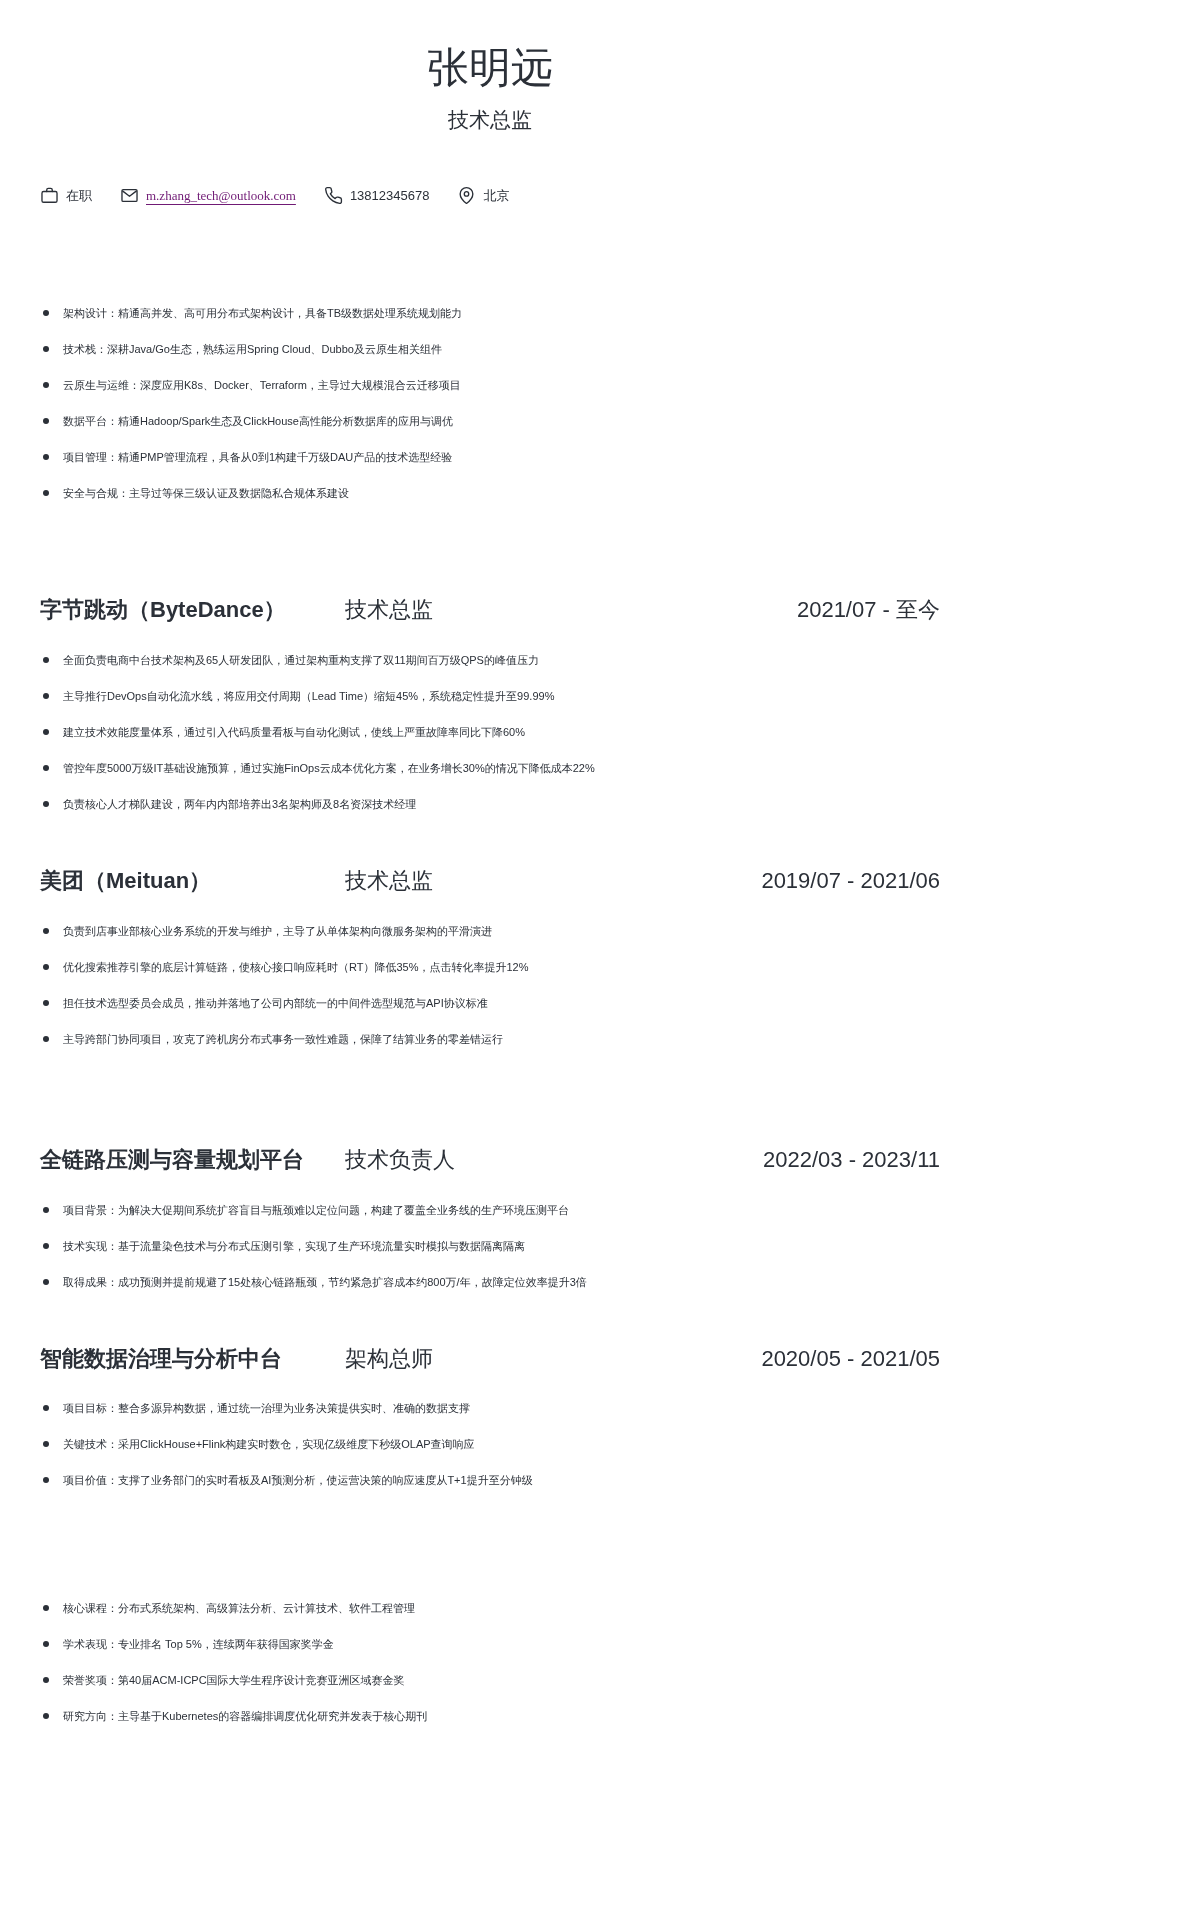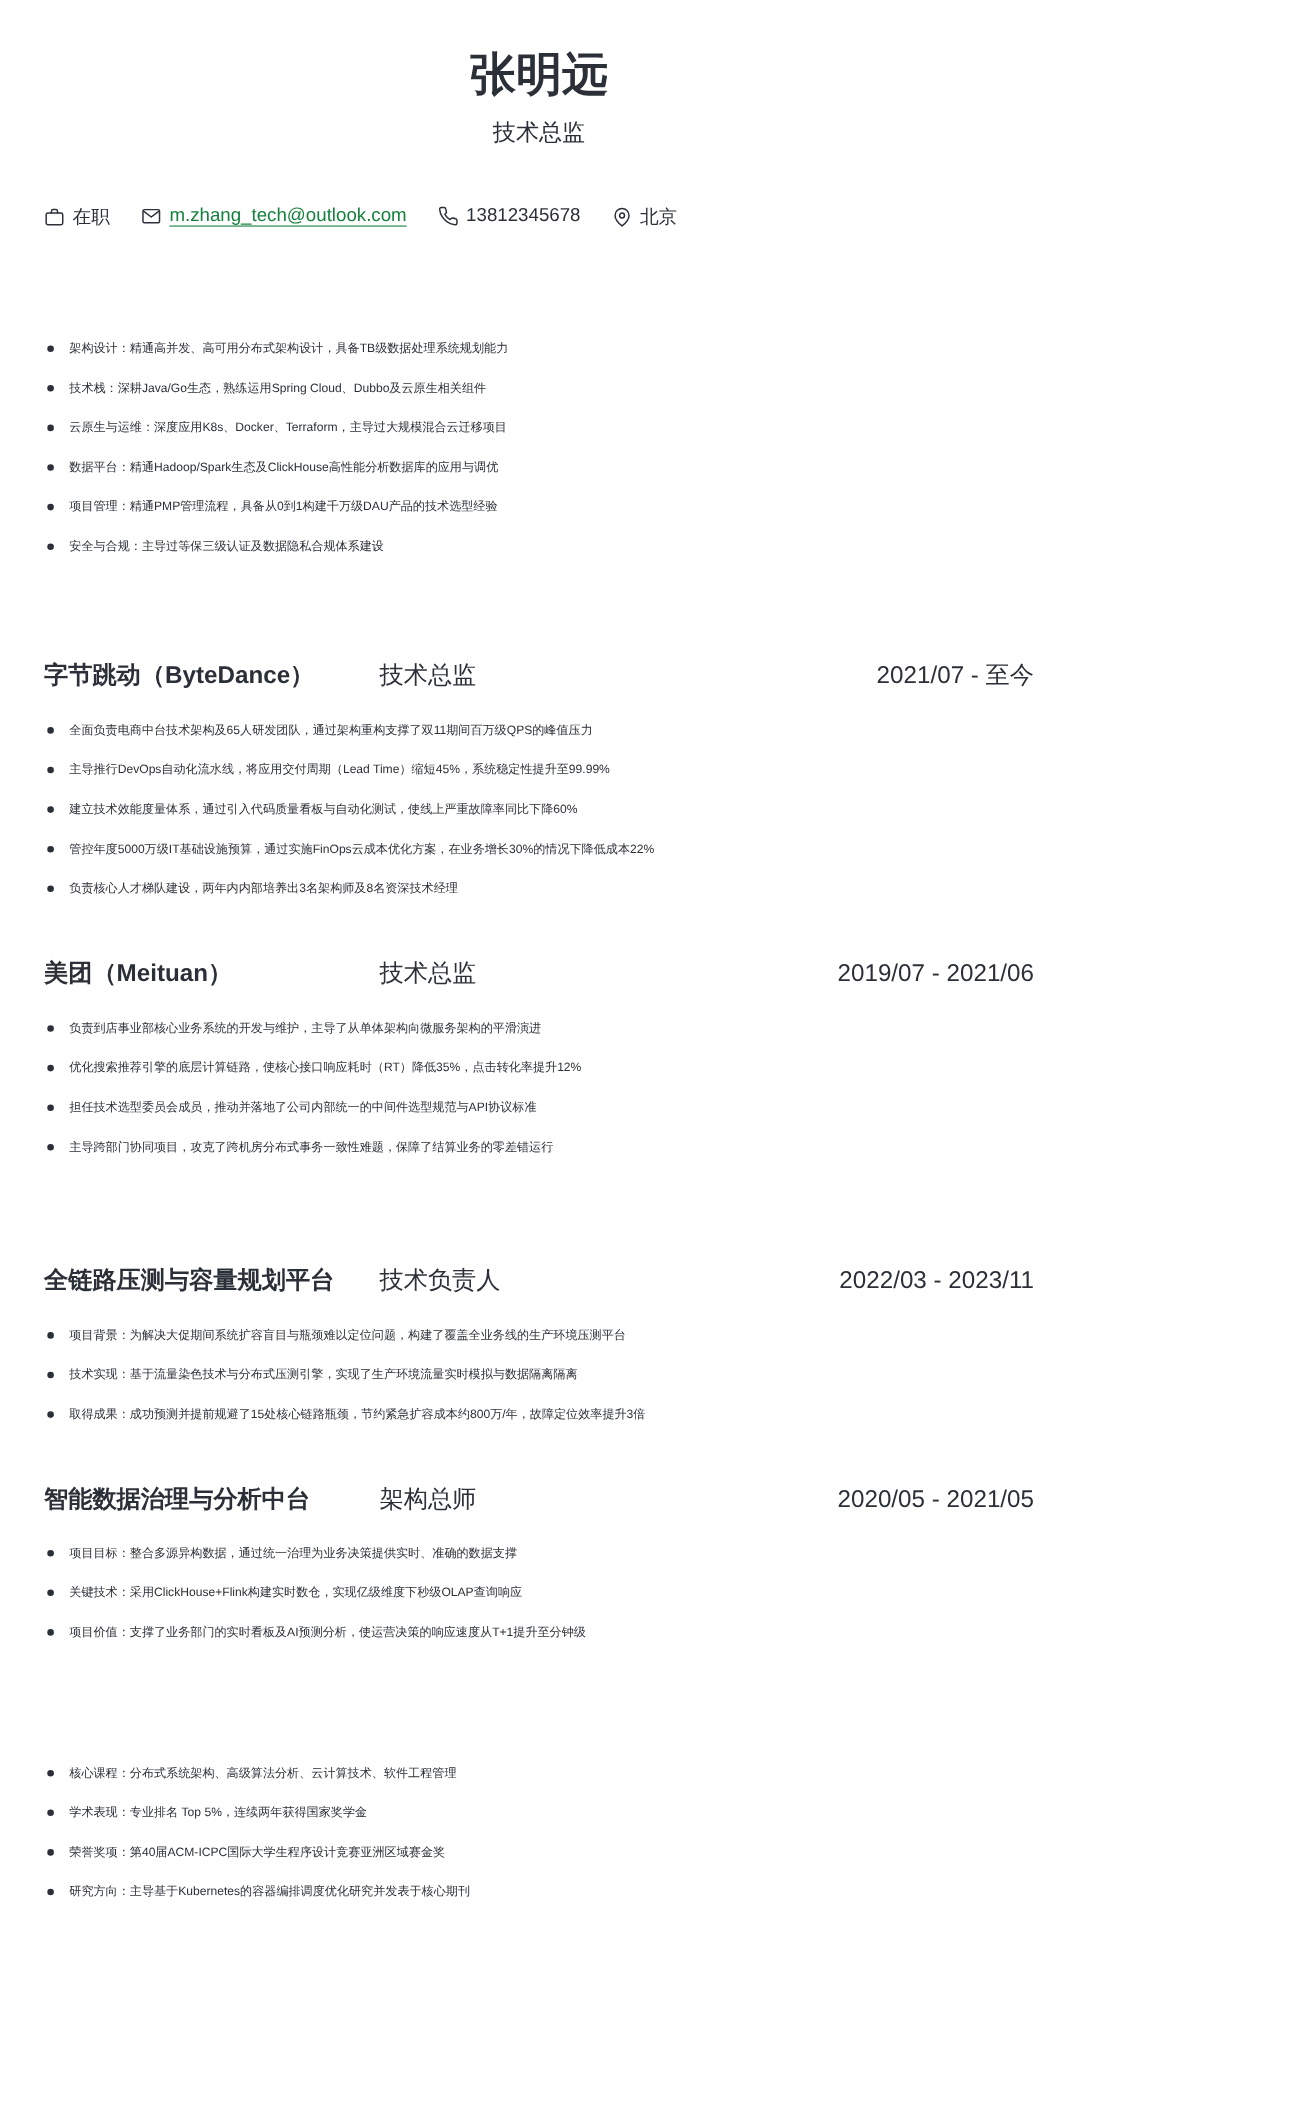--- a/index.html
+++ b/index.html
@@ -18,52 +18,53 @@
     width: 900px;
     margin: 0 0 0 40px;
     padding-top: 44px;
     box-sizing: border-box;
   }
   
   .name {
     margin: 0;
     text-align: center;
     font-size: 42px;
-    font-weight: 700;
+    font-weight: 400;
     line-height: 1.15;
   }
   .job-title {
     margin-top: 14px;
     text-align: center;
     font-size: 21px;
     font-weight: 400;
   }
   
   .contact-bar {
     margin-top: 52px;
     display: flex;
-    align-items: flex-start;
+    align-items: flex-end;
     gap: 28px;
-    font-size: 17px;
+    font-size: 13px;
   }
   .contact-item {
     display: flex;
     align-items: center;
     gap: 7px;
     white-space: nowrap;
   }
   .contact-item svg {
     display: block;
     flex: 0 0 auto;
   }
   .email-link {
-    color: #15803d;
+    color: #701a75;
     text-decoration: underline;
     text-underline-offset: 4px;
     text-decoration-thickness: 1.3px;
+    font-family: Liberation Serif, serif;
   }
   
   ul.bullets {
     list-style: none;
     margin: 0;
     padding: 0;
   }
   ul.bullets li {
     position: relative;
     padding-left: 23px;

